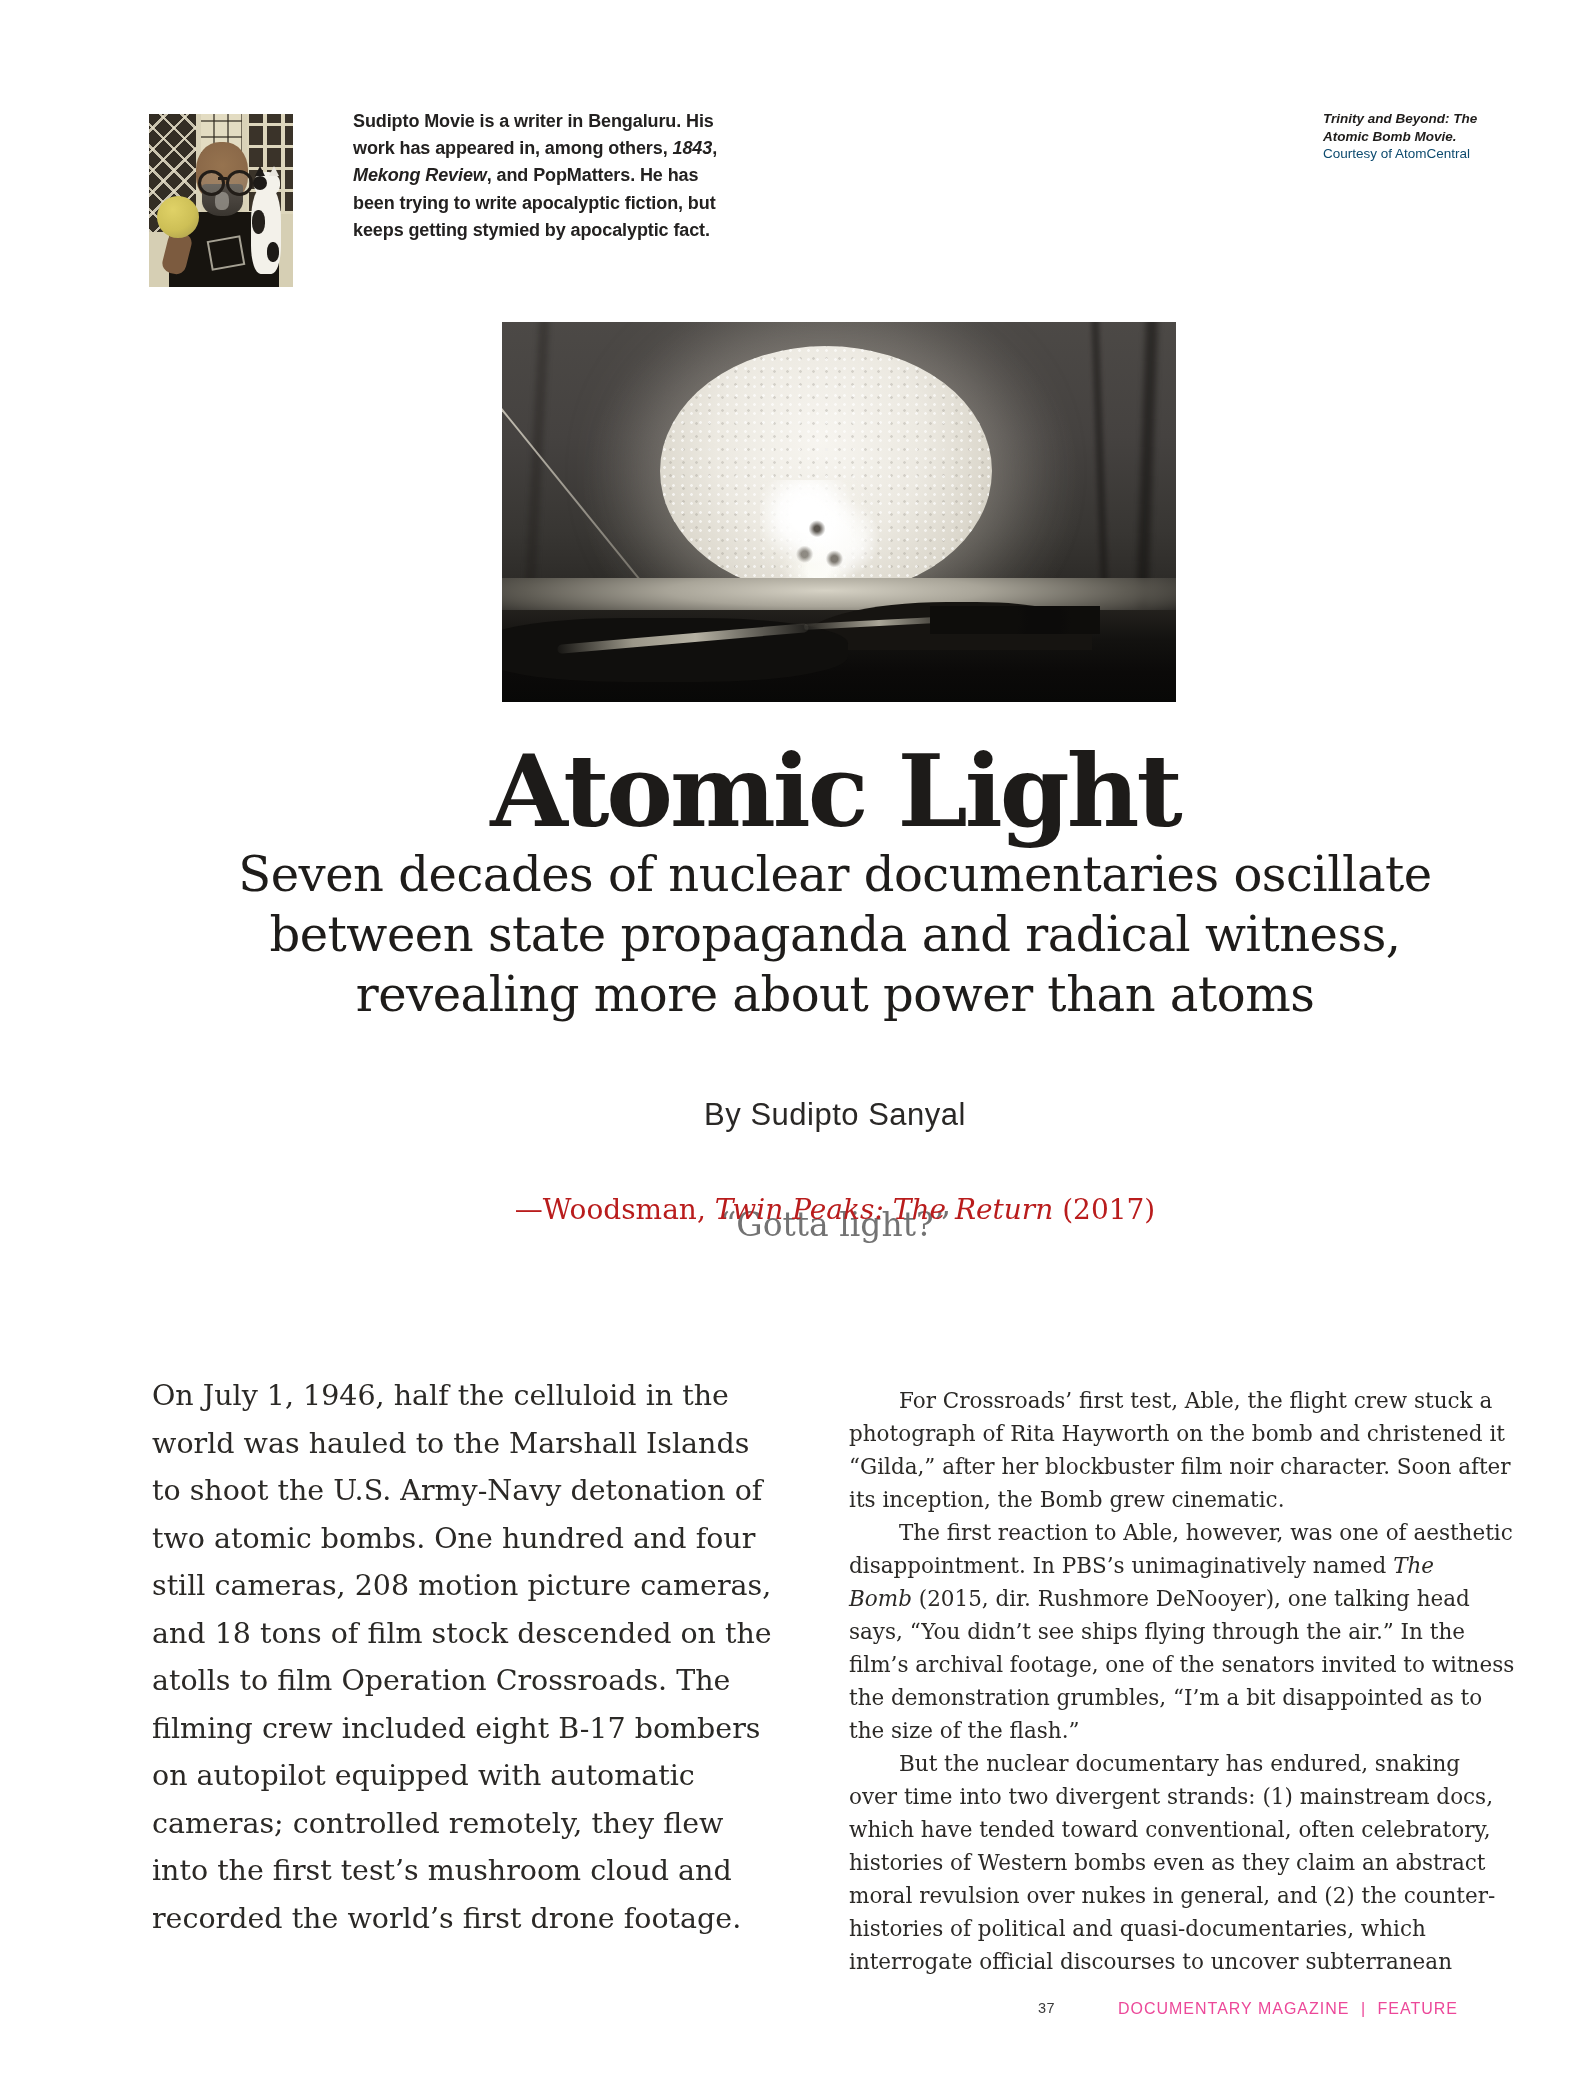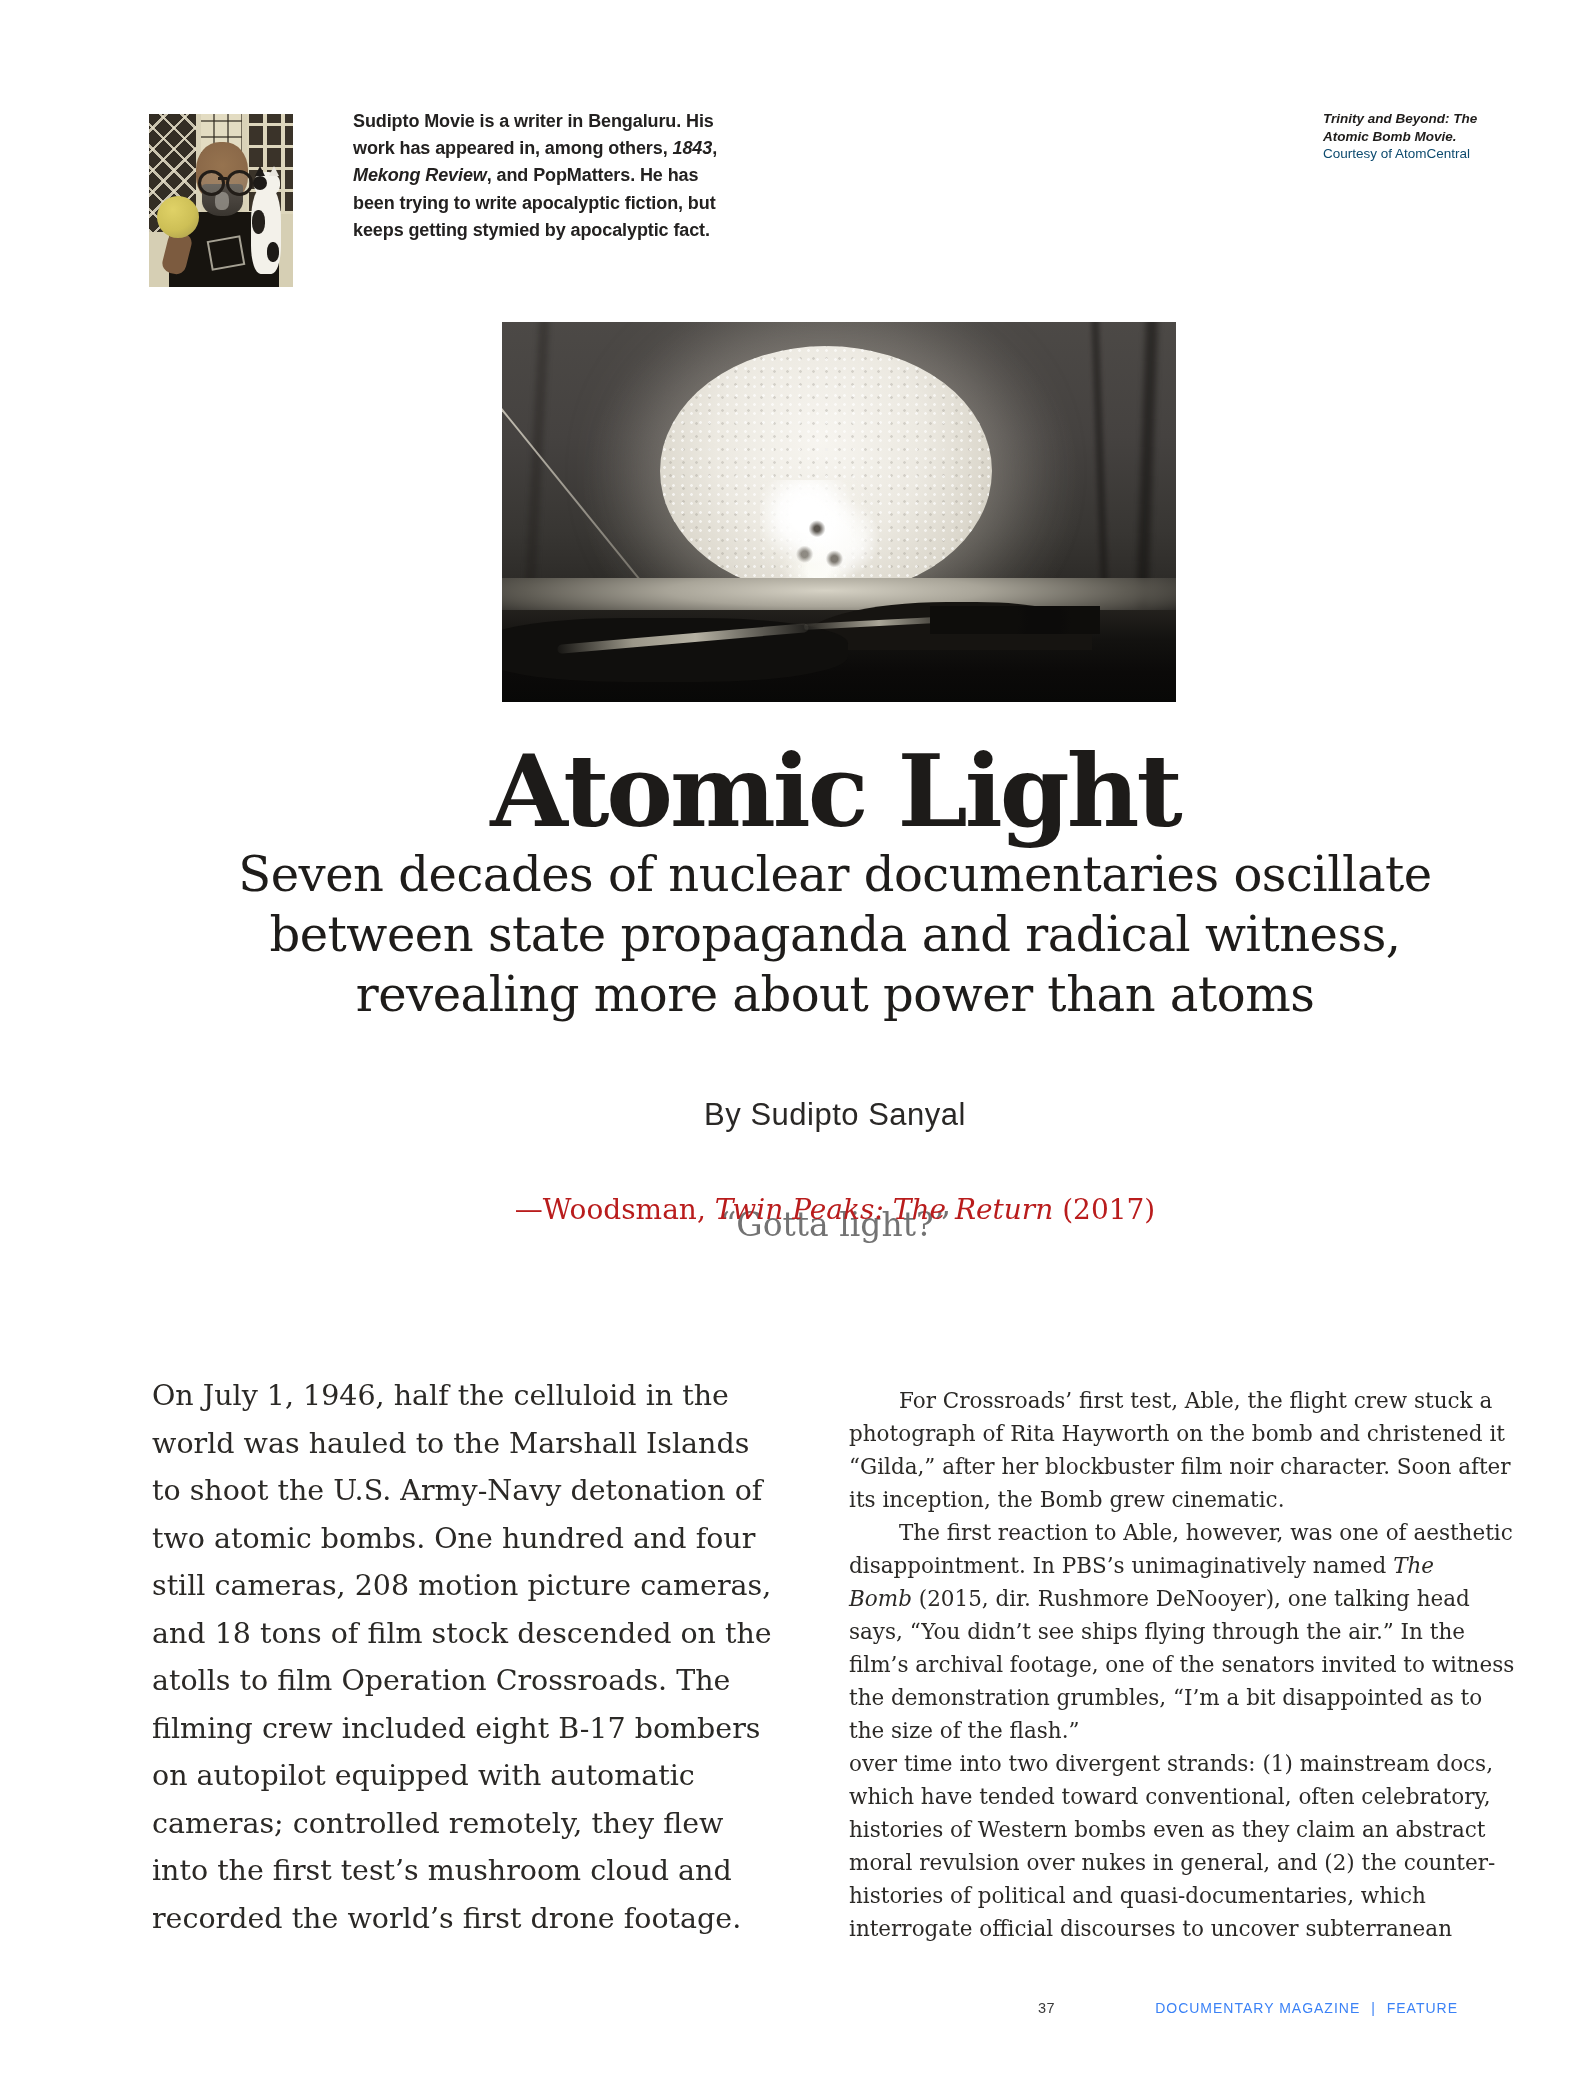--- a/index.html
+++ b/index.html
@@ -98,21 +98,21 @@
 
   
   .col{font-family:"DejaVu Serif",serif;color:#2b2926;}
   .col-left{left:152px;top:1372px;width:660px;font-size:28.5px;line-height:47.5px;}
   .col-right{left:849px;top:1384px;width:680px;font-size:21.5px;line-height:33px;}
   .tline{white-space:nowrap;}
   .ind{padding-left:50px;}
 
   
   .footer-page{left:1038px;top:2000px;font-size:14.5px;letter-spacing:.5px;color:#3a3a3a;}
-  .footer-right{right:111px;top:2000px;font-size:14px;letter-spacing:1px;color:#3b82f6;white-space:nowrap;}
+  .footer-right{right:111px;top:2000px;font-size:16px;letter-spacing:1px;color:#ec4899;white-space:nowrap;}
   .footer-right span{margin:0 3px;}
 </style>
 </head>
 <body>
 
 <div class="abs bio-photo">
   <div class="abs pane1"></div>
   <div class="abs pane2"></div>
   <div class="abs pane3"></div>
   <div class="abs mull1"></div>
@@ -197,20 +197,21 @@
     <div class="tline"><span>photograph of Rita Hayworth on the bomb and christened it</span></div>
     <div class="tline"><span>“Gilda,” after her blockbuster film noir character. Soon after</span></div>
     <div class="tline"><span>its inception, the Bomb grew cinematic.</span></div>
     <div class="tline ind"><span>The first reaction to Able, however, was one of aesthetic</span></div>
     <div class="tline"><span>disappointment. In PBS’s unimaginatively named </span><em>The</em></div>
     <div class="tline"><em>Bomb</em><span> (2015, dir. Rushmore DeNooyer), one talking head</span></div>
     <div class="tline"><span>says, “You didn’t see ships flying through the air.” In the</span></div>
     <div class="tline"><span>film’s archival footage, one of the senators invited to witness</span></div>
     <div class="tline"><span>the demonstration grumbles, “I’m a bit disappointed as to</span></div>
     <div class="tline"><span>the size of the flash.”</span></div>
+    <div class="tline ind"><span>But the nuclear documentary has endured, snaking</span></div>
     <div class="tline"><span>over time into two divergent strands: (1) mainstream docs,</span></div>
     <div class="tline"><span>which have tended toward conventional, often celebratory,</span></div>
     <div class="tline"><span>histories of Western bombs even as they claim an abstract</span></div>
     <div class="tline"><span>moral revulsion over nukes in general, and (2) the counter-</span></div>
     <div class="tline"><span>histories of political and quasi-documentaries, which</span></div>
     <div class="tline"><span>interrogate official discourses to uncover subterranean</span></div>
   </div>
 
 <div class="abs footer-page">37</div>
 <div class="abs footer-right">

